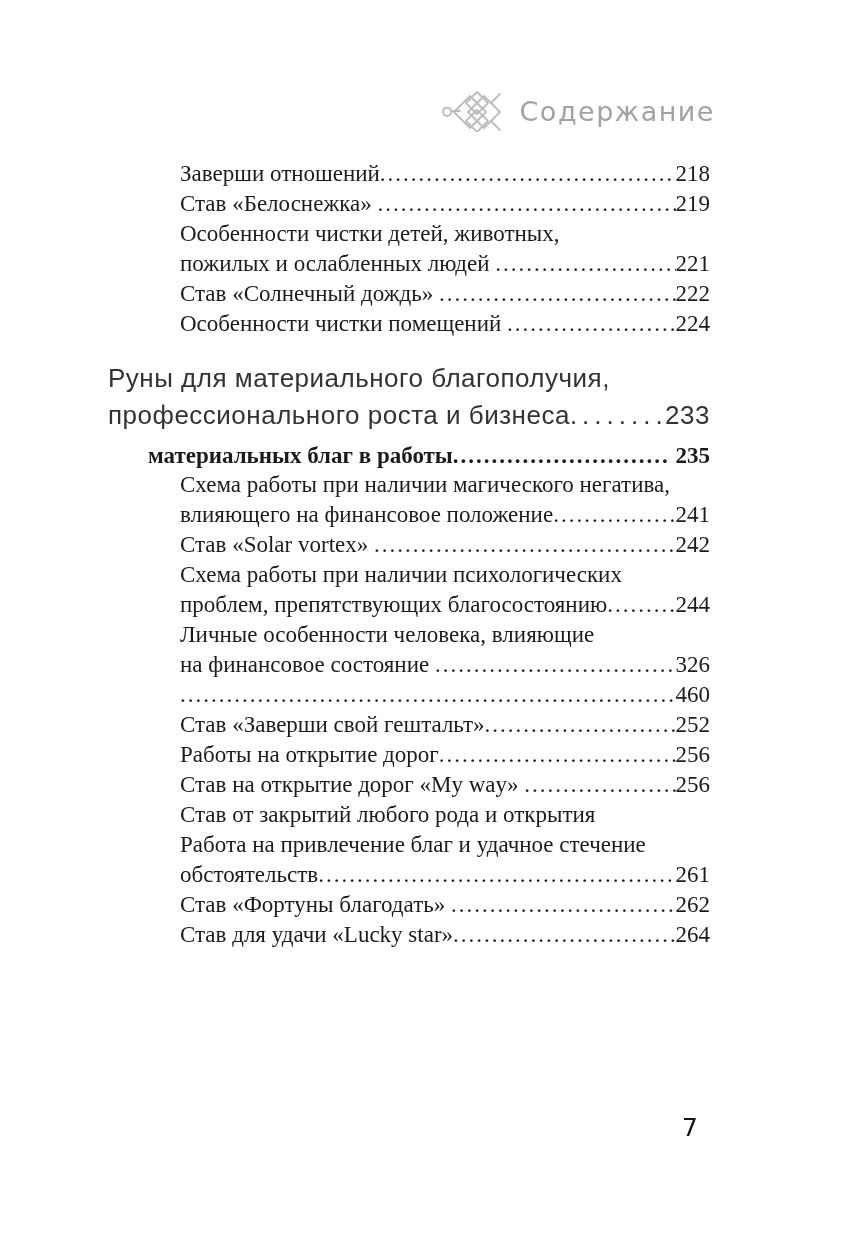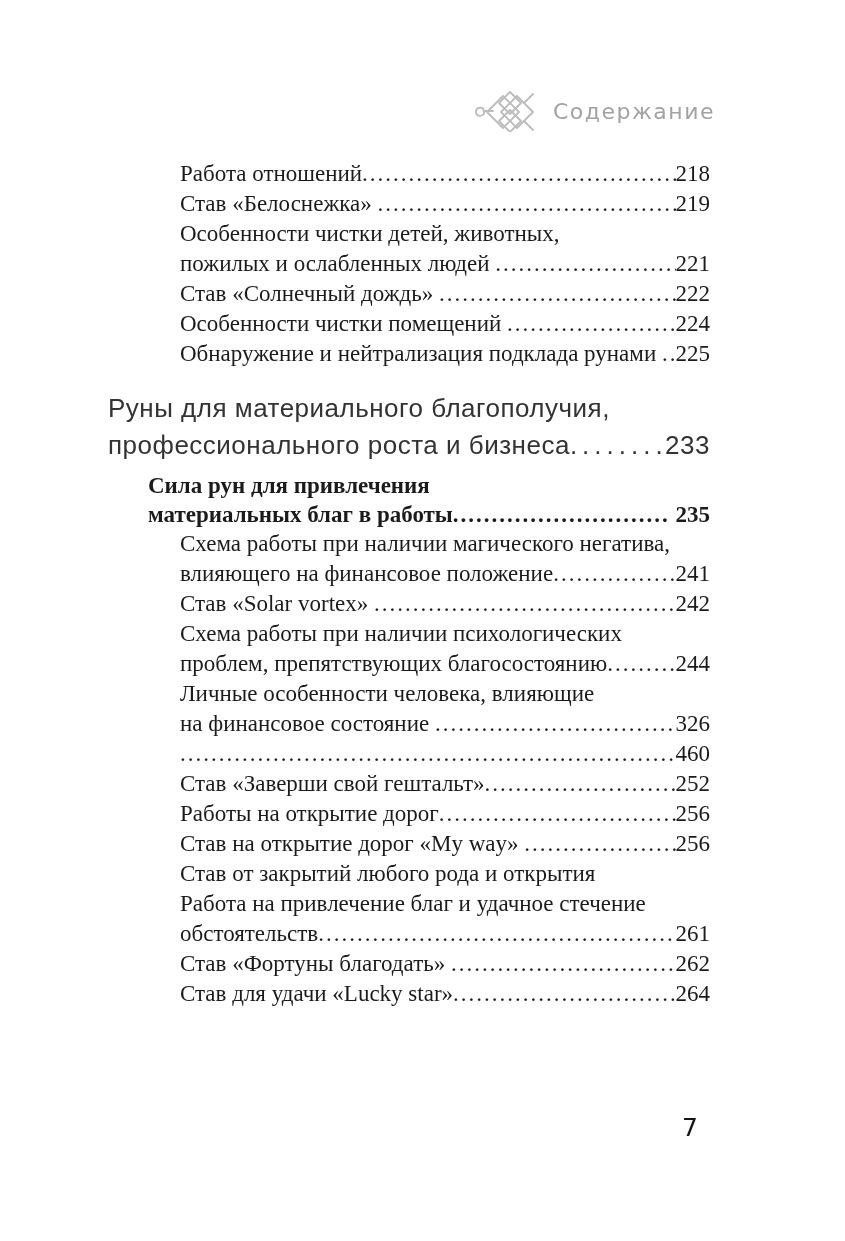--- a/index.html
+++ b/index.html
@@ -20,21 +20,21 @@
     left: 505px;
     width: 210px;
     display: flex;
     align-items: center;
     justify-content: flex-end;
     gap: 12px;
   }
   .ornament { flex: 0 0 auto; line-height: 0; }
   .toc-title {
     font-family: "DejaVu Sans", sans-serif;
-    font-size: 22px;
+    font-size: 27px;
     letter-spacing: 1.5px;
     color: #a2a2a2;
     white-space: nowrap;
   }
 
   
   .toc {
     position: absolute;
     top: 159px;
     left: 108px;
@@ -115,21 +115,21 @@
           <path d="M51,31 L60,40"></path>
         </g>
       </svg>
     </span>
     <span class="toc-title">Содержание</span>
   </header>
 
   <main class="toc">
       <div class="toc-item level-entry">
         <div class="toc-line">
-          <span class="toc-text">Работа отношений</span>
+          <span class="toc-text">Заверши отношений</span>
           <span class="dots"></span>
           <span class="pg">218</span>
         </div>
       </div>
       <div class="toc-item level-entry">
         <div class="toc-line">
           <span class="toc-text">Став «Белоснежка» </span>
           <span class="dots"></span>
           <span class="pg">219</span>
         </div>
@@ -151,41 +151,31 @@
           <span class="pg">222</span>
         </div>
       </div>
       <div class="toc-item level-entry">
         <div class="toc-line">
           <span class="toc-text">Особенности чистки помещений </span>
           <span class="dots"></span>
           <span class="pg">224</span>
         </div>
       </div>
-      <div class="toc-item level-entry">
-        <div class="toc-line">
-          <span class="toc-text">Обнаружение и нейтрализация подклада рунами </span>
-          <span class="dots"></span>
-          <span class="pg">225</span>
-        </div>
-      </div>
       <div class="toc-item level-chapter">
         <div class="toc-line">
           <span class="toc-text">Руны для материального благополучия,</span>
         </div>
         <div class="toc-line">
           <span class="toc-text">профессионального роста и бизнеса</span>
           <span class="dots"></span>
           <span class="pg">233</span>
         </div>
       </div>
       <div class="toc-item level-subchapter">
-        <div class="toc-line">
-          <span class="toc-text">Сила рун для привлечения</span>
-        </div>
         <div class="toc-line">
           <span class="toc-text">материальных благ в работы</span>
           <span class="dots"></span>
           <span class="pg">235</span>
         </div>
       </div>
       <div class="toc-item level-entry">
         <div class="toc-line">
           <span class="toc-text">Схема работы при наличии магического негатива,</span>
         </div>

